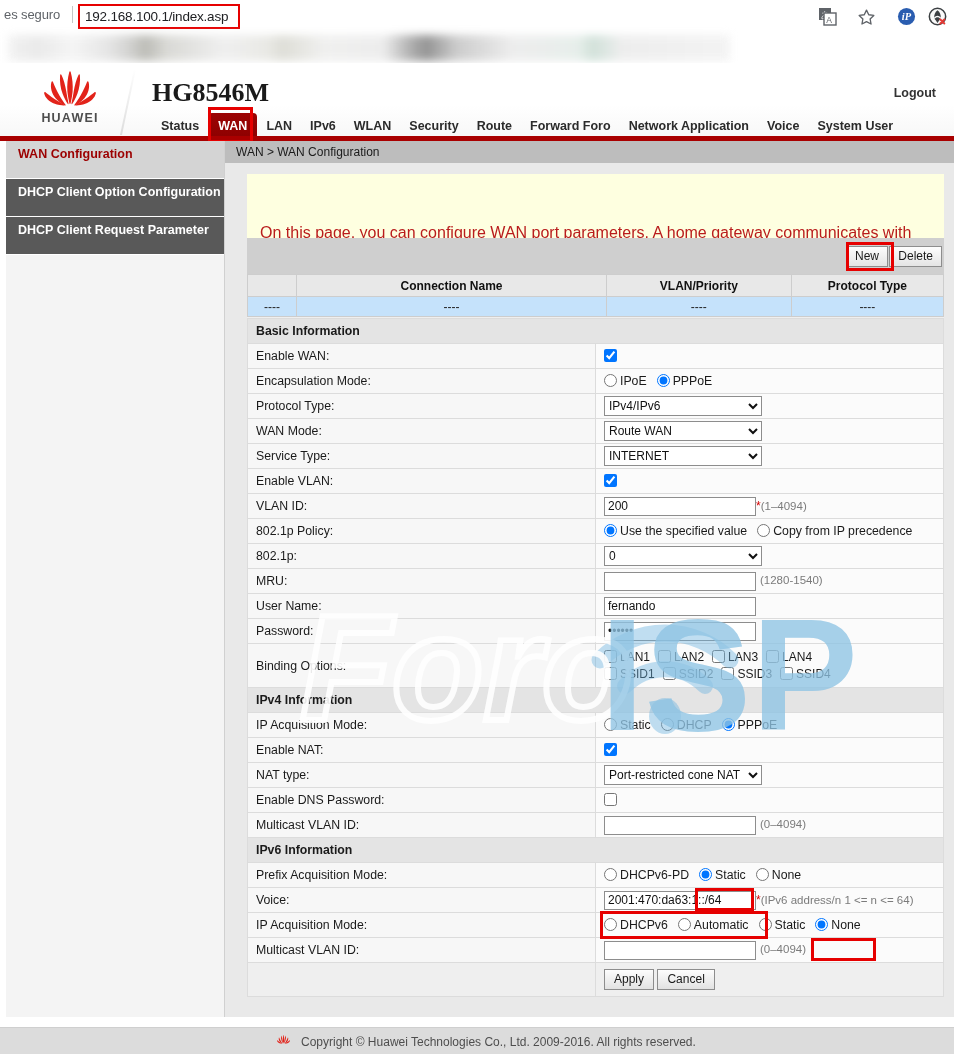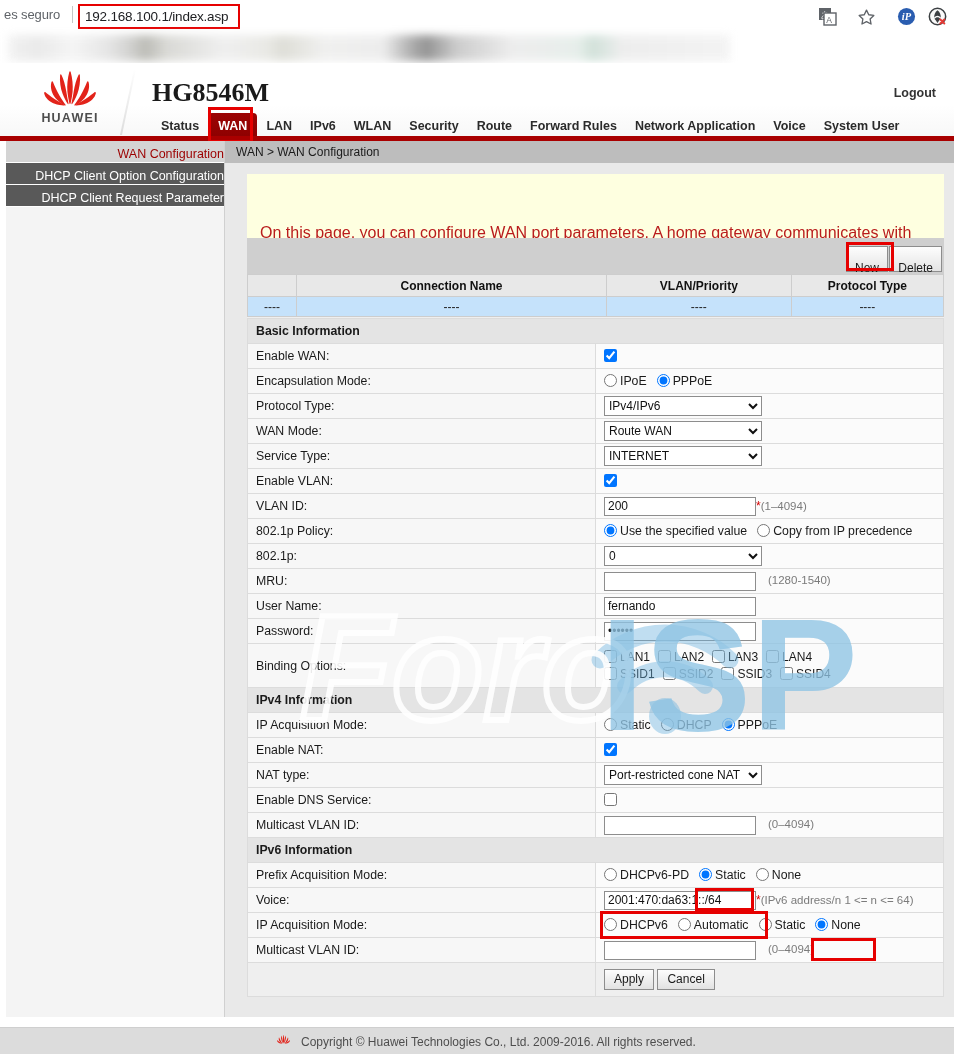--- a/index.html
+++ b/index.html
@@ -145,26 +145,25 @@
     background: #ffffff;
   }
 
   
   #sidebar {
     position: absolute; left: 6px; top: 0px; width: 219px; height: 876px;
     background: #f4f4f4;
     border-right: 1px solid #d0d0d0;
   }
   .side-item {
-    height: 22px; line-height: 26px;
-    font-size: 12.5px; font-weight: normal;
+    height: 38px; line-height: 26px;
+    font-size: 12.5px; font-weight: bold;
     padding-left: 12px; cursor: pointer;
     border-bottom: 1px solid #ffffff;
     white-space: nowrap;
-    text-align: right;
   }
   .side-item.active { background: #d4d4d4; color: #9c0000; }
   .side-item.normal { background: #595959; color: #ffffff; }
 
   
   #right-pane {
     position: absolute; left: 225px; top: 0px; width: 729px; height: 876px;
     background: #e9e9e9;
   }
   #breadcrumb {
@@ -191,21 +190,21 @@
     position: absolute; left: 0; top: 64px; width: 697px; height: 36px;
     background: #cfcfcf;
   }
   .gray-button {
     position: absolute; top: 8px;
     height: 21px; min-width: 40px;
     background: linear-gradient(to bottom, #fdfdfd, #e4e4e4);
     border: 1px solid #8d8d8d;
     font-size: 12px; color: #1a1a1a;
     text-align: center; line-height: 19px;
-    cursor: pointer; padding: 12px 8px;
+    cursor: pointer; padding: 0 8px;
   }
   #new-button { right: 56px; }
   #delete-button { right: 2px; }
   #new-button-highlight {
     position: absolute; top: 4px; right: 50px; width: 48px; height: 29px;
     border: 3px solid #e60000; pointer-events: none;
   }
 
   
   #conn-table {
@@ -260,21 +259,21 @@
     vertical-align: middle;
   }
   .sel {
     width: 158px; height: 20px;
     border: 1px solid #8d8d8d;
     font-family: "Liberation Sans", sans-serif;
     font-size: 12px; color: #111;
     background: #ffffff;
     vertical-align: middle;
   }
-  .hint { font-size: 11.5px; color: #7b7b7b; margin-left: 12px; }
+  .hint { font-size: 11.5px; color: #7b7b7b; margin-left: 4px; }
   .req { color: #d40000; font-size: 12px; }
   .radio-lbl { font-size: 12.3px; color: #1a1a1a; margin-right: 10px; white-space: nowrap; }
   .cb-lbl { font-size: 12px; color: #1a1a1a; margin-right: 8px; white-space: nowrap; }
   .hl-box {
     position: absolute; border: 3px solid #e60000; pointer-events: none;
   }
   .form-button {
     height: 21px;
     background: linear-gradient(to bottom, #fdfdfd, #e2e2e2);
     border: 1px solid #8d8d8d;
@@ -377,21 +376,21 @@
 
   <div id="nav-bar">
     <div id="nav-items">
         <div class="nav-item">Status</div>
         <div class="nav-item active">WAN</div>
         <div class="nav-item">LAN</div>
         <div class="nav-item">IPv6</div>
         <div class="nav-item">WLAN</div>
         <div class="nav-item">Security</div>
         <div class="nav-item">Route</div>
-        <div class="nav-item">Forward Rules</div>
+        <div class="nav-item">Forward Foro</div>
         <div class="nav-item">Network Application</div>
         <div class="nav-item">Voice</div>
         <div class="nav-item">System User</div>
       </div>
   </div>
   <div id="nav-underline"></div>
   <div id="wan-tab-highlight"></div>
 
   <div id="content">
 
@@ -563,21 +562,21 @@
             <tr>
               <td class="lbl">NAT type:</td>
               <td class="val">
                 <select class="sel">
                   <option>Port-restricted cone NAT</option>
                 </select>
               </td>
             </tr>
 
             <tr>
-              <td class="lbl">Enable DNS Service:</td>
+              <td class="lbl">Enable DNS Password:</td>
               <td class="val">
                 <input type="checkbox" style="">
               </td>
             </tr>
 
             <tr>
               <td class="lbl">Multicast VLAN ID:</td>
               <td class="val">
                 <input class="txt" type="text" value="" style=""><span class="hint">(0–4094)</span>
               </td>

